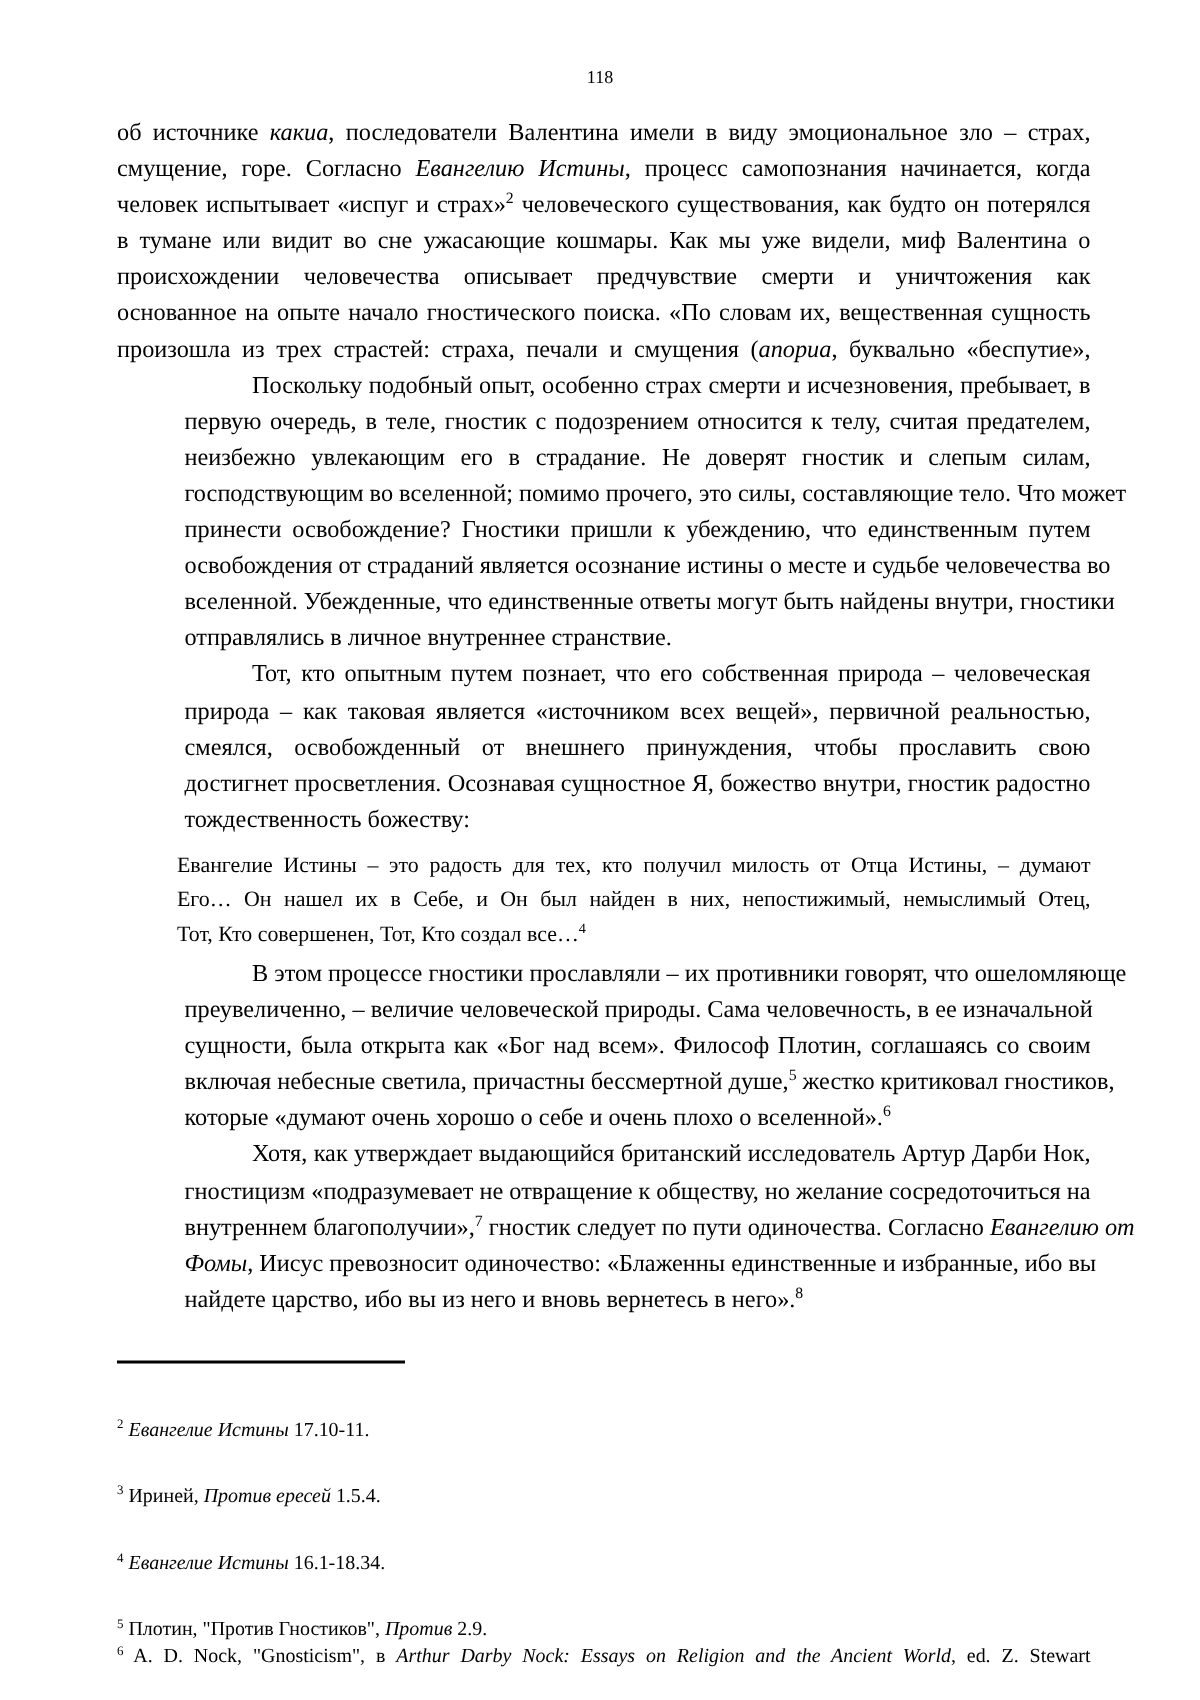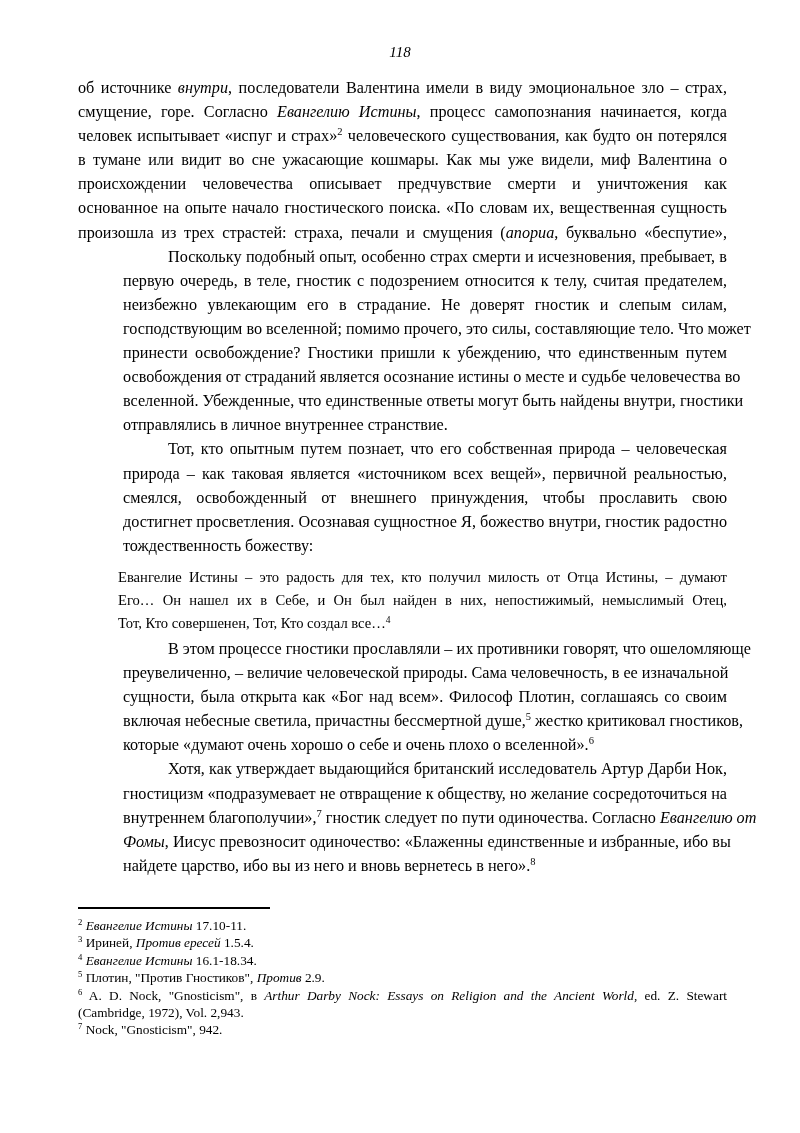--- a/index.html
+++ b/index.html
@@ -1,41 +1,41 @@
 <!DOCTYPE html>
 <html><head>
 <meta charset="utf-8">
 <style>
   html, body { margin: 0; padding: 0; background: #ffffff; }
   body { width: 800px; height: 1133px; position: relative; overflow: hidden;
          font-family: "Liberation Serif", "DejaVu Serif", serif; color: #000; }
-  .page-number { position: absolute; top: 44px; left: 0; width: 800px; text-align: center; font-size: 15px; font-style: italic; }
+  .page-number { position: absolute; top: 44px; left: 0; width: 800px; text-align: center; font-size: 12px; }
   .body-text { position: absolute; left: 78px; width: 649px; top: 76px; font-size: 16.2px; line-height: 24.1px; }
   .para { margin: 0; text-align: justify; }
   .para.indent { text-indent: 45px; }
   .line { display: block; text-align: justify; text-align-last: justify; white-space: nowrap; }
   .line.last { text-align-last: left; }
   .quote { position: absolute; left: 118px; width: 609px; top: 566px; font-size: 14.6px; line-height: 23px; }
   .fn-rule { position: absolute; left: 78px; top: 907px; width: 192px; height: 1.5px; background: #000; }
   .footnotes { position: absolute; left: 78px; width: 649px; top: 917px; font-size: 13.3px; line-height: 17.4px; }
   .fn { display: block; }
   .fn .ln { display:block; text-align: justify; text-align-last: justify; }
-  .fn .ln.last { text-align-last: left; }
+  .fn .ln.last { text-align-last: left; margin-top: 27px; }
   sup { font-size: 65%; vertical-align: 0.55em; line-height: 0; }
   i { font-style: italic; }
 </style>
 </head>
 <body>
 
 <div class="page-number">118</div>
 
 <div class="body-text">
   <div id="paras-before">
       <div class="para">
-        <span class="line"><span>об источнике </span><i>внутри</i><span>, последователи Валентина имели в виду эмоциональное зло – страх,</span></span>
+        <span class="line"><span>об источнике </span><i>какиа</i><span>, последователи Валентина имели в виду эмоциональное зло – страх,</span></span>
         <span class="line"><span>смущение, горе. Согласно </span><i>Евангелию Истины</i><span>, процесс самопознания начинается, когда</span></span>
         <span class="line"><span>человек испытывает «испуг и страх»</span><sup>2</sup><span> человеческого существования, как будто он потерялся</span></span>
         <span class="line"><span>в тумане или видит во сне ужасающие кошмары. Как мы уже видели, миф Валентина о</span></span>
         <span class="line"><span>происхождении человечества описывает предчувствие смерти и уничтожения как</span></span>
         <span class="line"><span>основанное на опыте начало гностического поиска. «По словам их, вещественная сущность</span></span>
         <span class="line"><span>произошла из трех страстей: страха, печали и смущения (</span><i>апориа</i><span>, буквально «беспутие»,</span></span>
       </div>
       <div class="para indent">
         <span class="line" style="padding-left: 45px;"><span>Поскольку подобный опыт, особенно страх смерти и исчезновения, пребывает, в</span></span>
         <span class="line"><span>первую очередь, в теле, гностик с подозрением относится к телу, считая предателем,</span></span>

